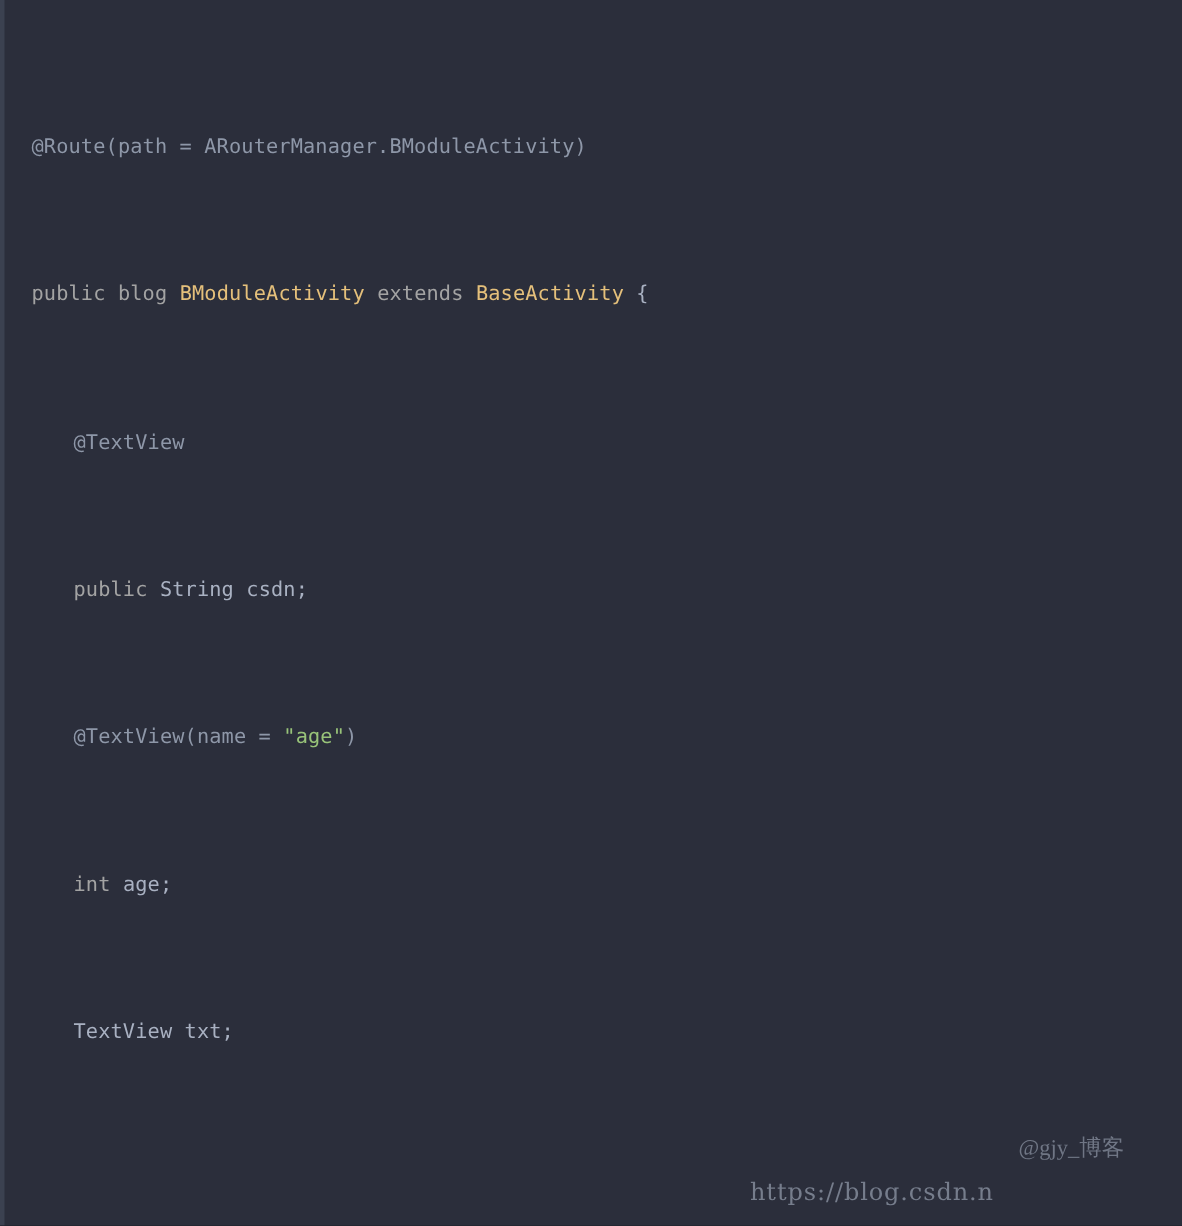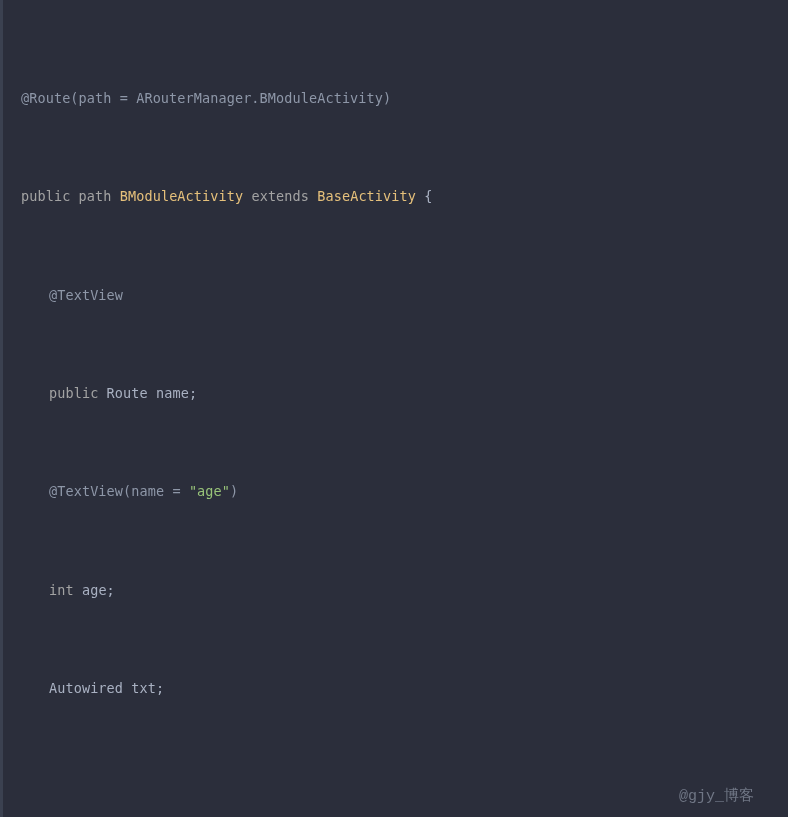--- a/index.html
+++ b/index.html
@@ -50,46 +50,46 @@
   }
   #wm-url {
     left: 497px;
     top: 785px;
     font-family: "DejaVu Serif", "Liberation Serif", serif;
     font-size: 16px;
     letter-spacing: 0.6px;
   }
   #wm-handle {
     left: 676px;
-    top: 786px;
-    font-family: Liberation Mono, monospace;
+    top: 756px;
+    font-family: Liberation Serif, serif;
     font-size: 15px;
     opacity: 0.92;
   }
 </style>
 </head>
 <body>
 
 <div id="screenshot">
 
   <div id="code">
 
     <span class="ln"><span class="ann">@Route(path = ARouterManager.BModuleActivity)</span></span>
 
-    <span class="ln"><span class="kw">public</span> <span class="kw">path</span> <span class="cls">BModuleActivity</span> <span class="kw">extends</span> <span class="cls">BaseActivity</span> <span class="pln">{</span></span>
+    <span class="ln"><span class="kw">public</span> <span class="kw">blog</span> <span class="cls">BModuleActivity</span> <span class="kw">extends</span> <span class="cls">BaseActivity</span> <span class="pln">{</span></span>
 
     <span class="ln" style="padding-left:46px"><span class="ann">@TextView</span></span>
 
-    <span class="ln" style="padding-left:46px"><span class="kw">public</span> <span class="pln">Route name;</span></span>
+    <span class="ln" style="padding-left:46px"><span class="kw">public</span> <span class="pln">String csdn;</span></span>
 
     <span class="ln" style="padding-left:46px"><span class="ann">@TextView(name = </span><span class="str">"age"</span><span class="ann">)</span></span>
 
     <span class="ln" style="padding-left:46px"><span class="kw">int</span> <span class="pln">age;</span></span>
 
-    <span class="ln" style="padding-left:46px"><span class="pln">Autowired txt;</span></span>
+    <span class="ln" style="padding-left:46px"><span class="pln">TextView txt;</span></span>
 
     <span class="ln"><span></span></span>
 
     
 
     
 
     
 
     
@@ -128,15 +128,16 @@
     
 
     
 
     
 
     
 
   </div>
 
+  <div class="wm" id="wm-url">https://blog.csdn.n</div>
   <div class="wm" id="wm-handle">@gjy_博客</div>
 
 </div>
 
 </body></html>

